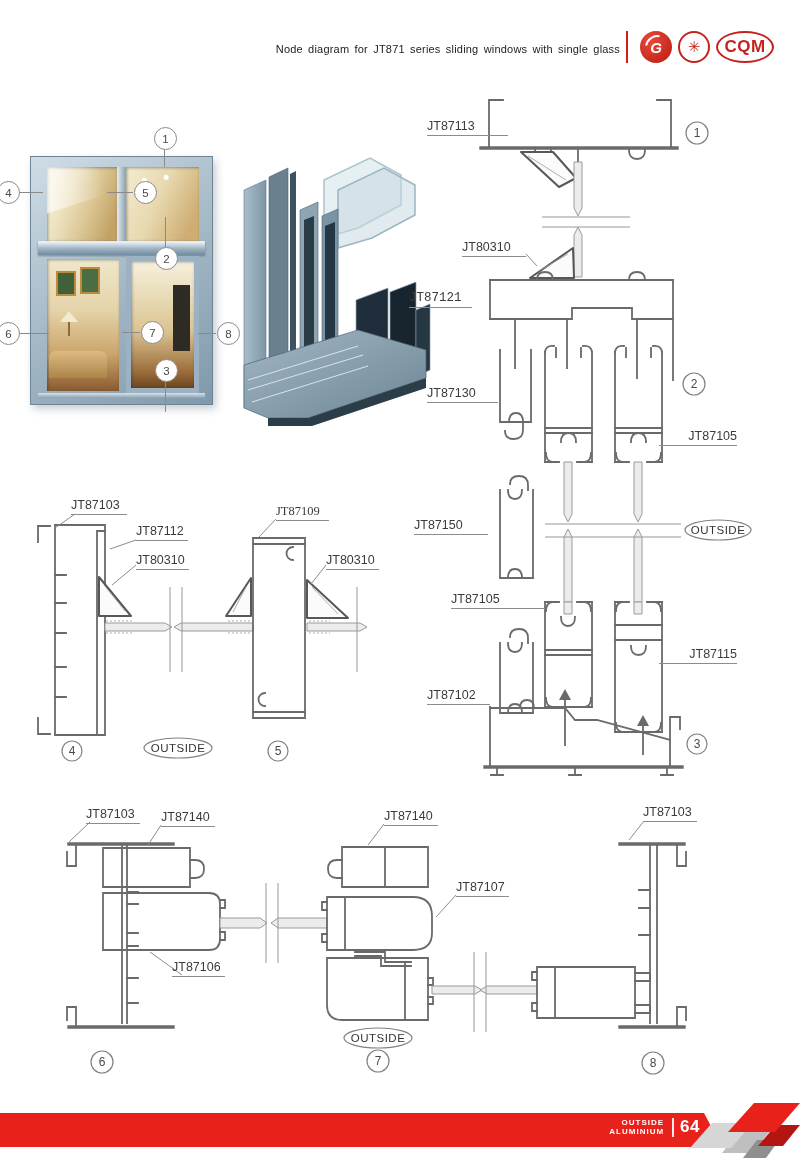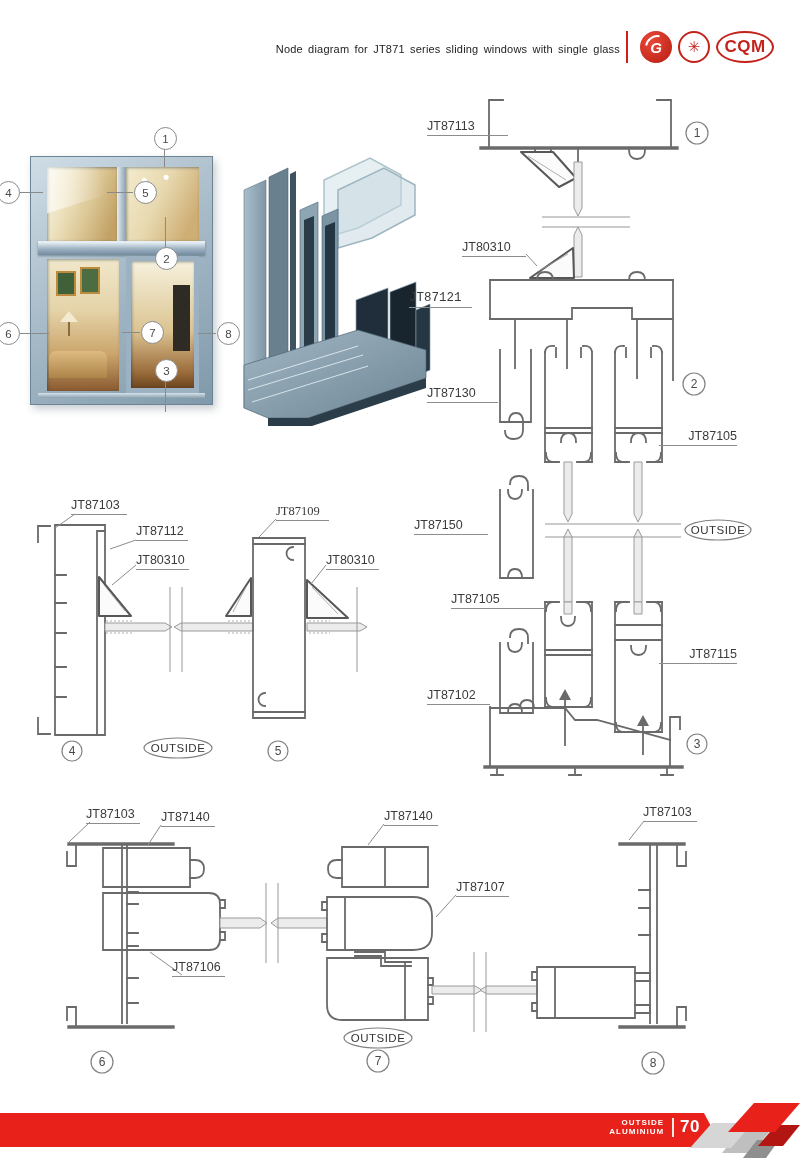--- a/index.html
+++ b/index.html
@@ -403,16 +403,16 @@
     <polygon points="690,50 712,25 753,25 731,50" fill="#d6d6d6"></polygon>
     <polygon points="758,48 776,27 800,27 783,48" fill="#b31612"></polygon>
     <polygon points="728,34 754,5 800,5 775,34" fill="#e8221b"></polygon>
   </svg>
   <div class="ft-text">
     <div class="ft-brand">
       <div>OUTSIDE</div>
       <div>ALUMINIUM</div>
     </div>
     <div class="ft-sep"></div>
-    <div class="ft-page">70</div>
+    <div class="ft-page">64</div>
   </div>
 
 </div>
 
 </body></html>

